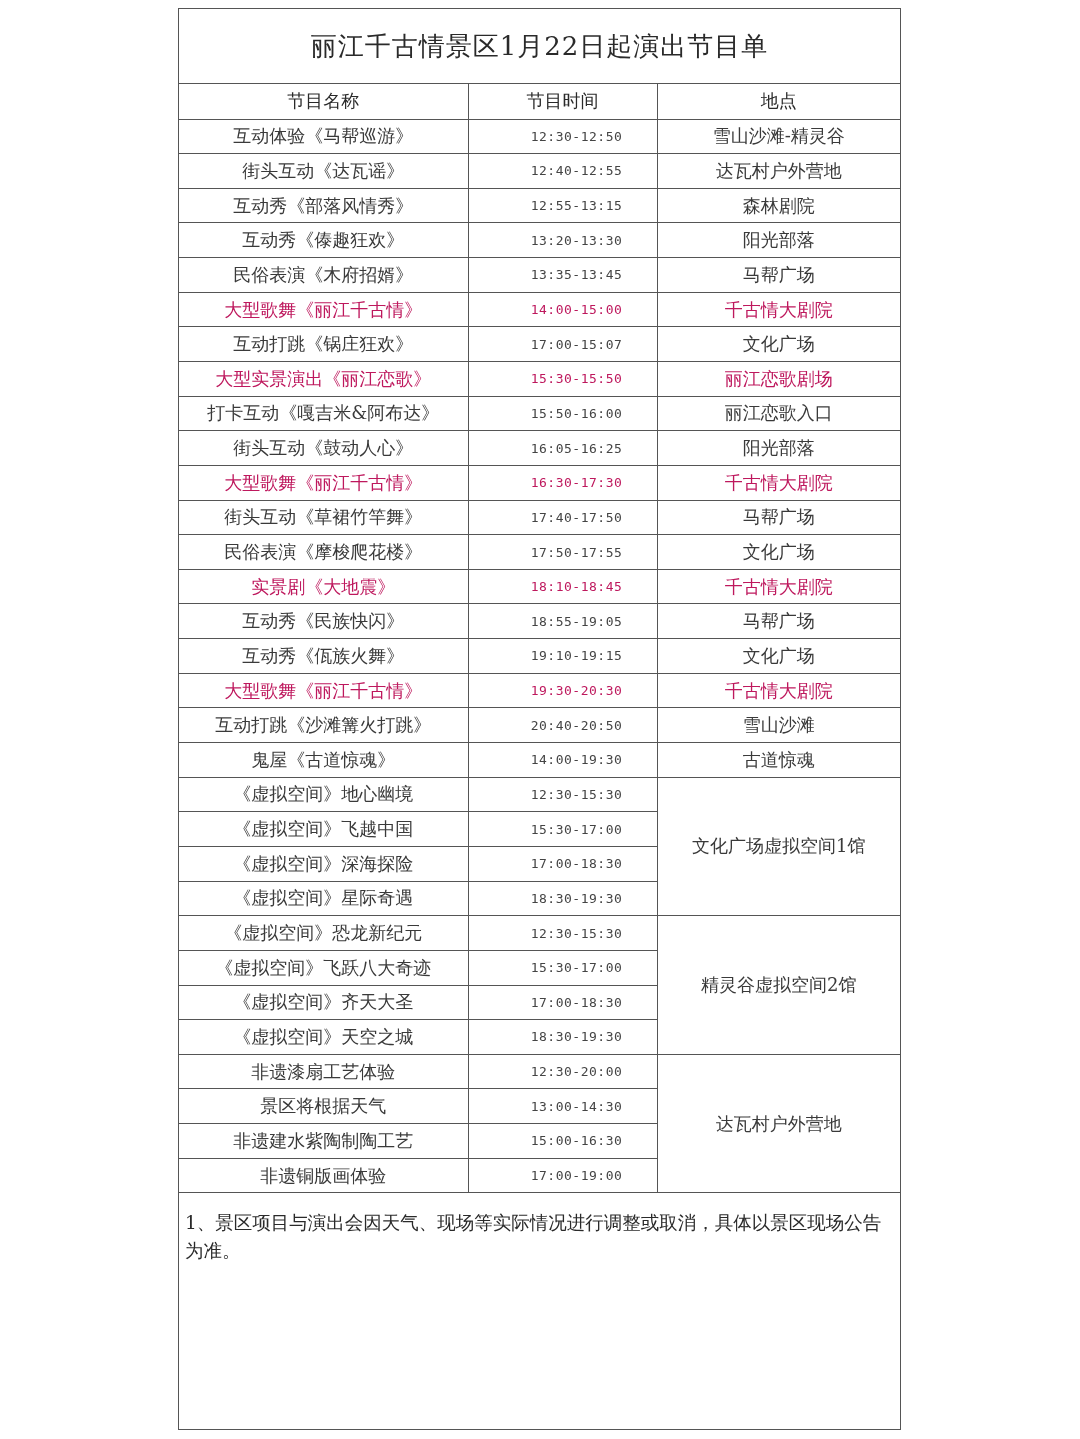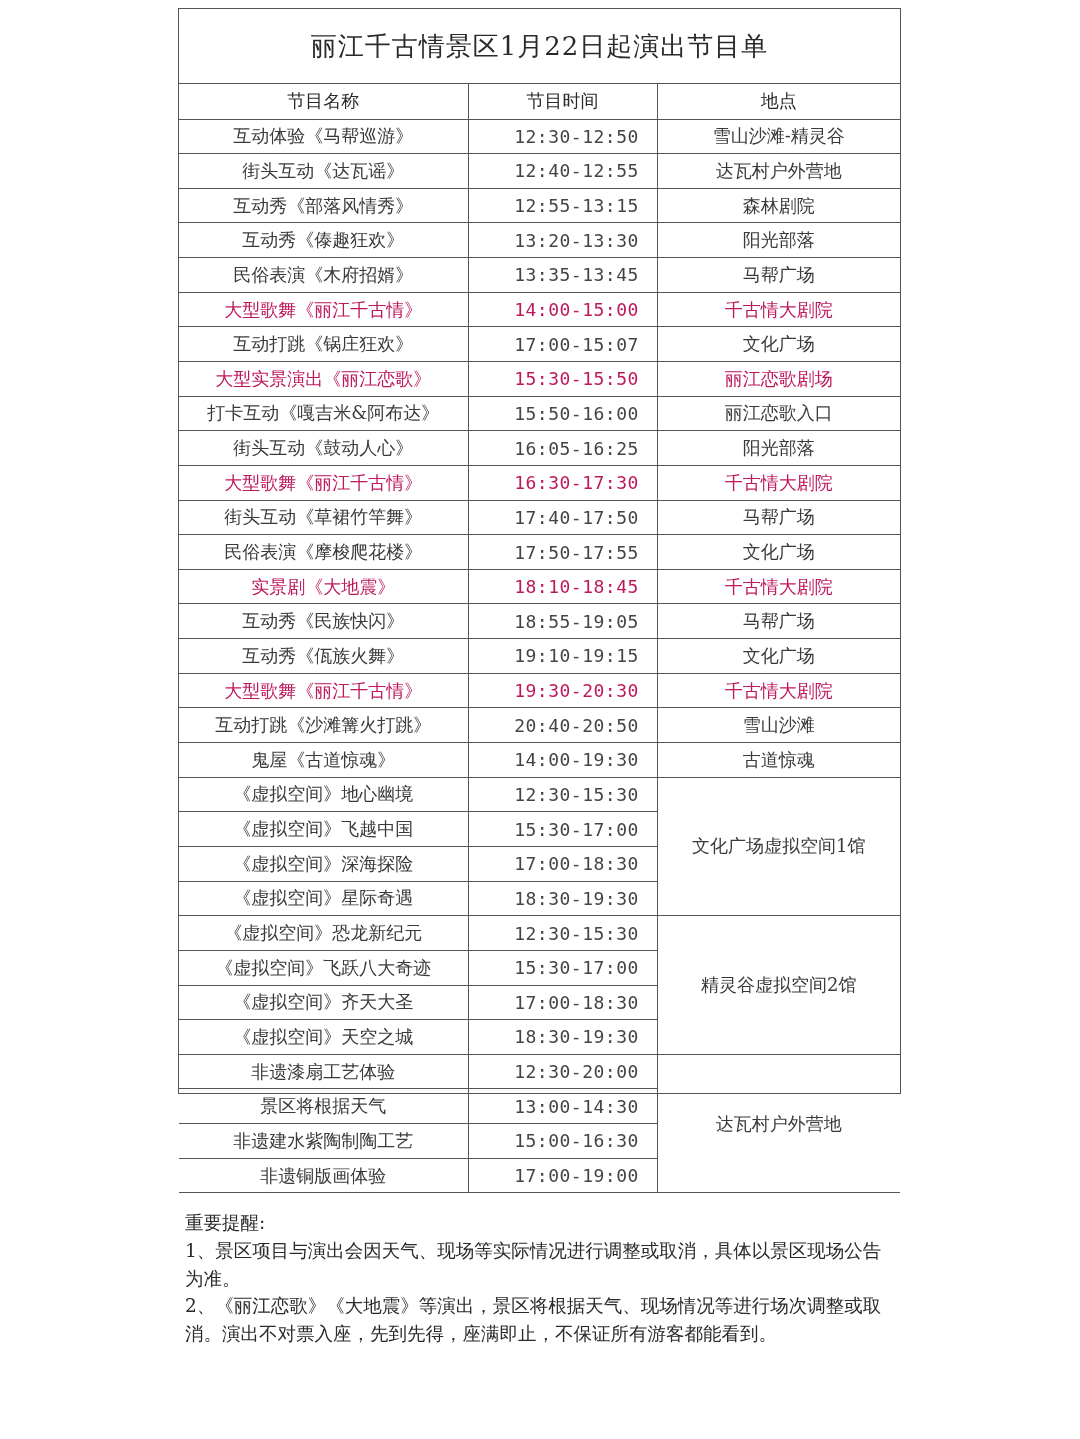--- a/index.html
+++ b/index.html
@@ -1,32 +1,32 @@
 <!DOCTYPE html>
 <html><head>
 <meta charset="utf-8">
 <style>
   html, body { margin: 0; padding: 0; background: #ffffff; }
   body { width: 1080px; height: 1439px; position: relative; overflow: hidden;
          font-family: "DejaVu Serif", "Liberation Serif", serif; color: #333333; }
-  .sheet { position: absolute; left: 178px; top: 8px; width: 723px; height: 1086px;
+  .sheet { position: absolute; left: 178px; top: 8px; width: 723px; height: 1422px;
            border: 1.5px solid #555555; box-sizing: border-box; background: #fff; }
   .title-row { height: 75px; display: flex; align-items: center; justify-content: center;
                border-bottom: 1.5px solid #555; box-sizing: border-box;
                font-size: 26px; color: #2a2a2a; letter-spacing: 1px; }
   table { border-collapse: collapse; width: 100%; table-layout: fixed; }
   col.c1 { width: 289px; } col.c2 { width: 189px; } col.c3 { width: auto; }
   th, td { border: 1.5px solid #555; height: 34.65px; padding: 0; text-align: center;
            vertical-align: middle; font-size: 18px; color: #3a3a3a; box-sizing: border-box;
            white-space: nowrap; }
   th { font-weight: normal; color: #2a2a2a; font-size: 18px; height: 35px; }
   tr:first-child th { border-top: none; }
   th:first-child, td:first-child { border-left: none; }
   th:last-child, td:last-child { border-right: none; margin-top: 32px; }
-  td.time { font-family: "DejaVu Sans Mono", "Liberation Mono", monospace; font-size: 18px; letter-spacing: 0.5px; color: #444; padding-left: 28px; }
+  td.time { font-family: "DejaVu Sans Mono", "Liberation Mono", monospace; font-size: 13px; letter-spacing: 0.5px; color: #444; padding-left: 28px; }
   tr.bold td { font-weight: normal; color: #be185d; }
   td.merged { vertical-align: middle; }
   .notes { padding: 16px 4px 0 6px; font-size: 18.5px; line-height: 27.6px; color: #2a2a2a; }
   .notes p { margin: 0; }
 </style>
 </head>
 <body>
 
 <div class="sheet">
   <div class="title-row">丽江千古情景区1月22日起演出节目单</div>
@@ -188,17 +188,15 @@
           <td class="time">15:00-16:30</td>
         </tr>
         <tr>
           <td>非遗铜版画体验</td>
           <td class="time">17:00-19:00</td>
         </tr>
       </tbody>
   </table>
 
   <div class="notes">
-    <p>重要提醒:</p>
     <p>1、景区项目与演出会因天气、现场等实际情况进行调整或取消，具体以景区现场公告为准。</p>
-    <p>2、《丽江恋歌》《大地震》等演出，景区将根据天气、现场情况等进行场次调整或取消。演出不对票入座，先到先得，座满即止，不保证所有游客都能看到。</p>
   </div>
 </div>
 
 </body></html>

